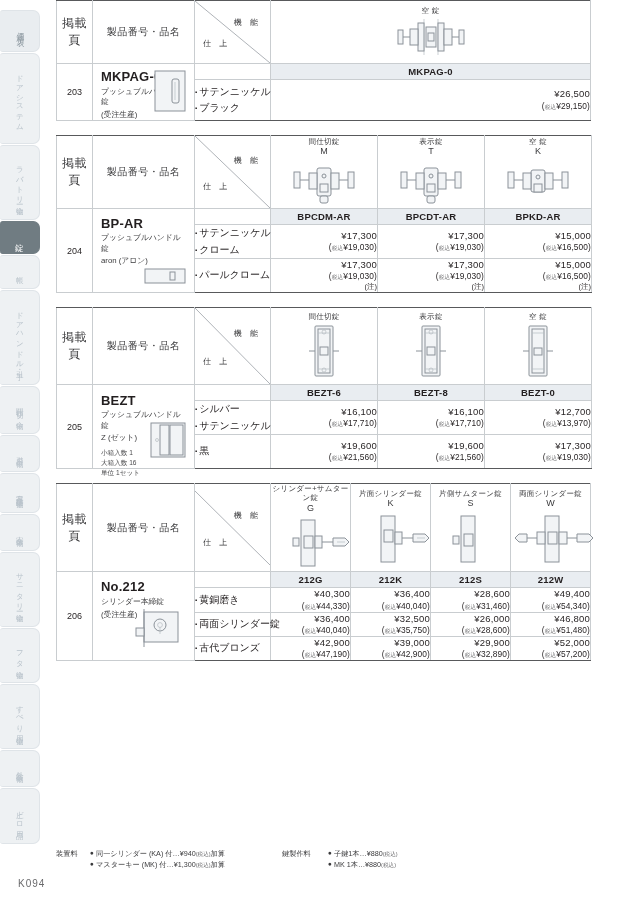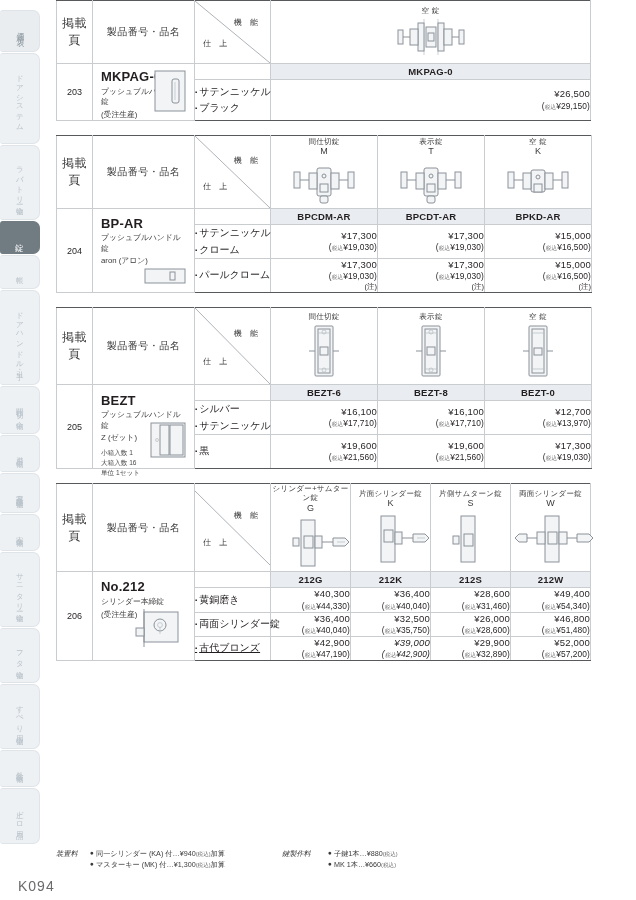--- a/index.html
+++ b/index.html
@@ -152,30 +152,30 @@
     width: 534px;
   }
 
   
   .footnotes {
     position: absolute; left: 56px; top: 848px;
     width: 450px;
     font-size: 7.2px; color: #3a3a3c;
   }
   .fn-row { display: flex; align-items: flex-start; line-height: 1.55; }
-  .fn-lead { width: 34px; flex: 0 0 34px; font-style: italic; }
+  .fn-lead { width: 34px; flex: 0 0 34px; }
   .fn-items { flex: 1 1 auto; display: flex; }
   .fn-col-a { width: 192px; flex: 0 0 192px; }
   .fn-col-b { flex: 1 1 auto; }
   .fn-items .dot::before { content: "\25CF"; font-size: 6.5px; margin-right: 2px; vertical-align: 1px; }
   .paren { font-size: 5.6px; color: #6a6a6c; }
 
   .page-num {
     position: absolute; left: 18px; top: 878px;
-    font-size: 14px; color: #6a6a6c; letter-spacing: 1px;
+    font-size: 10px; color: #6a6a6c; letter-spacing: 1px;
   }
 
   
   svg .ln { fill: none; stroke: #8b9299; stroke-width: 1; }
   svg .fl { fill: #f2f4f6; stroke: #8b9299; stroke-width: 1; }
   svg .gd { fill: none; stroke: #b6bcc2; stroke-width: .7; }
 </style>
 </head>
 <body>
 
@@ -687,28 +687,28 @@
               <td class="price">
                 <div class="main">¥26,000</div>
                 <div class="tax">(<span class="lbl">税込</span><span>¥28,600</span>)</div>
               </td>
               <td class="price">
                 <div class="main">¥46,800</div>
                 <div class="tax">(<span class="lbl">税込</span><span>¥51,480</span>)</div>
               </td>
             </tr>
             <tr>
-              <td class="fin" style="height: 23px; border-bottom: 1.6px solid rgb(88, 89, 91); text-decoration: underline;">
+              <td class="fin" style="height: 23px; border-bottom: 1.6px solid rgb(88, 89, 91);">
                 <span class="bullet">古代ブロンズ</span>
               </td>
               <td class="price" style="border-bottom: 1.6px solid rgb(88, 89, 91);">
                 <div class="main">¥42,900</div>
                 <div class="tax">(<span class="lbl">税込</span><span>¥47,190</span>)</div>
               </td>
-              <td class="price" style="border-bottom: 1.6px solid rgb(88, 89, 91); font-style: italic;">
+              <td class="price" style="border-bottom: 1.6px solid rgb(88, 89, 91);">
                 <div class="main">¥39,000</div>
                 <div class="tax">(<span class="lbl">税込</span><span>¥42,900</span>)</div>
               </td>
               <td class="price" style="border-bottom: 1.6px solid rgb(88, 89, 91);">
                 <div class="main">¥29,900</div>
                 <div class="tax">(<span class="lbl">税込</span><span>¥32,890</span>)</div>
               </td>
               <td class="price" style="border-bottom: 1.6px solid rgb(88, 89, 91);">
                 <div class="main">¥52,000</div>
                 <div class="tax">(<span class="lbl">税込</span><span>¥57,200</span>)</div>
@@ -731,20 +731,20 @@
         </div>
       </div>
     </div>
     <div class="fn-row">
       <div class="fn-lead"></div>
       <div class="fn-items">
         <div class="fn-col-a">
           <span class="dot">マスターキー (MK) 付…¥1,300</span><span class="paren">(税込)</span><span>加算</span>
         </div>
         <div class="fn-col-b">
-          <span style="display:inline-block;width:46px"></span><span class="dot">MK 1本…¥660</span><span class="paren">(税込)</span>
+          <span style="display:inline-block;width:46px"></span><span class="dot">MK 1本…¥880</span><span class="paren">(税込)</span>
         </div>
       </div>
     </div>
   </div>
 
   <div class="page-num">K094</div>
 </div>
 
 </body></html>

